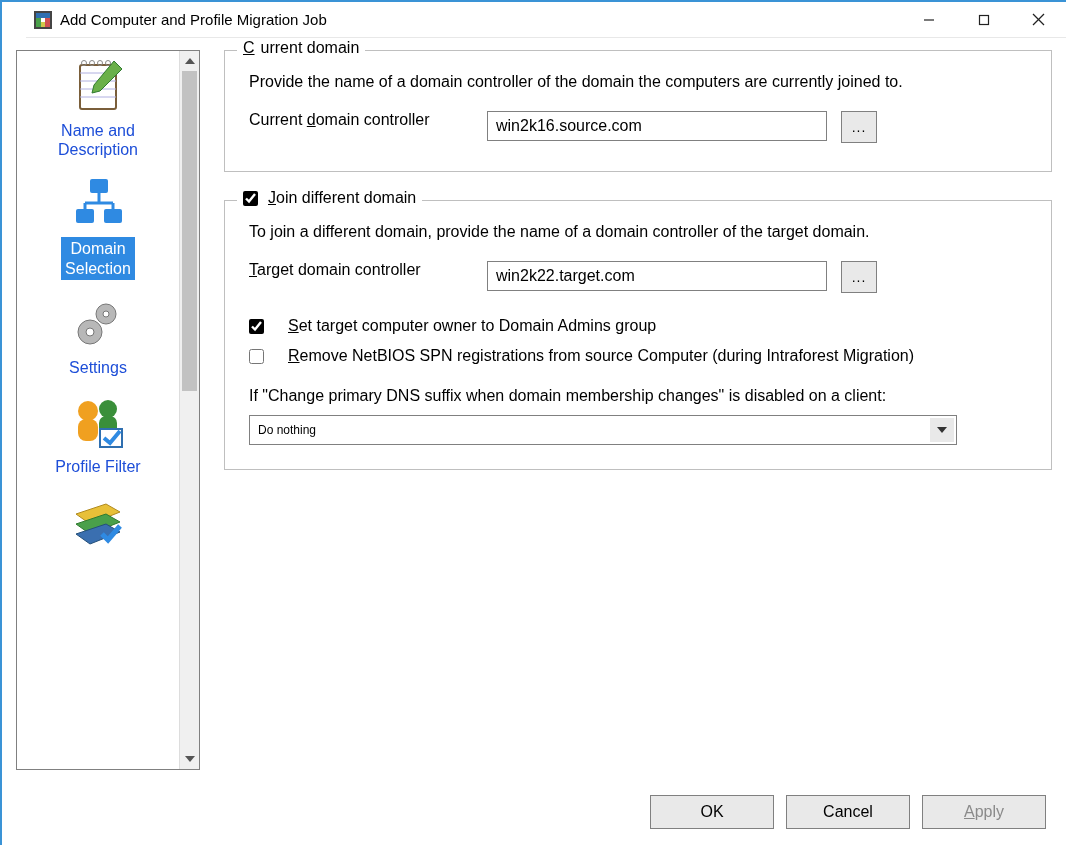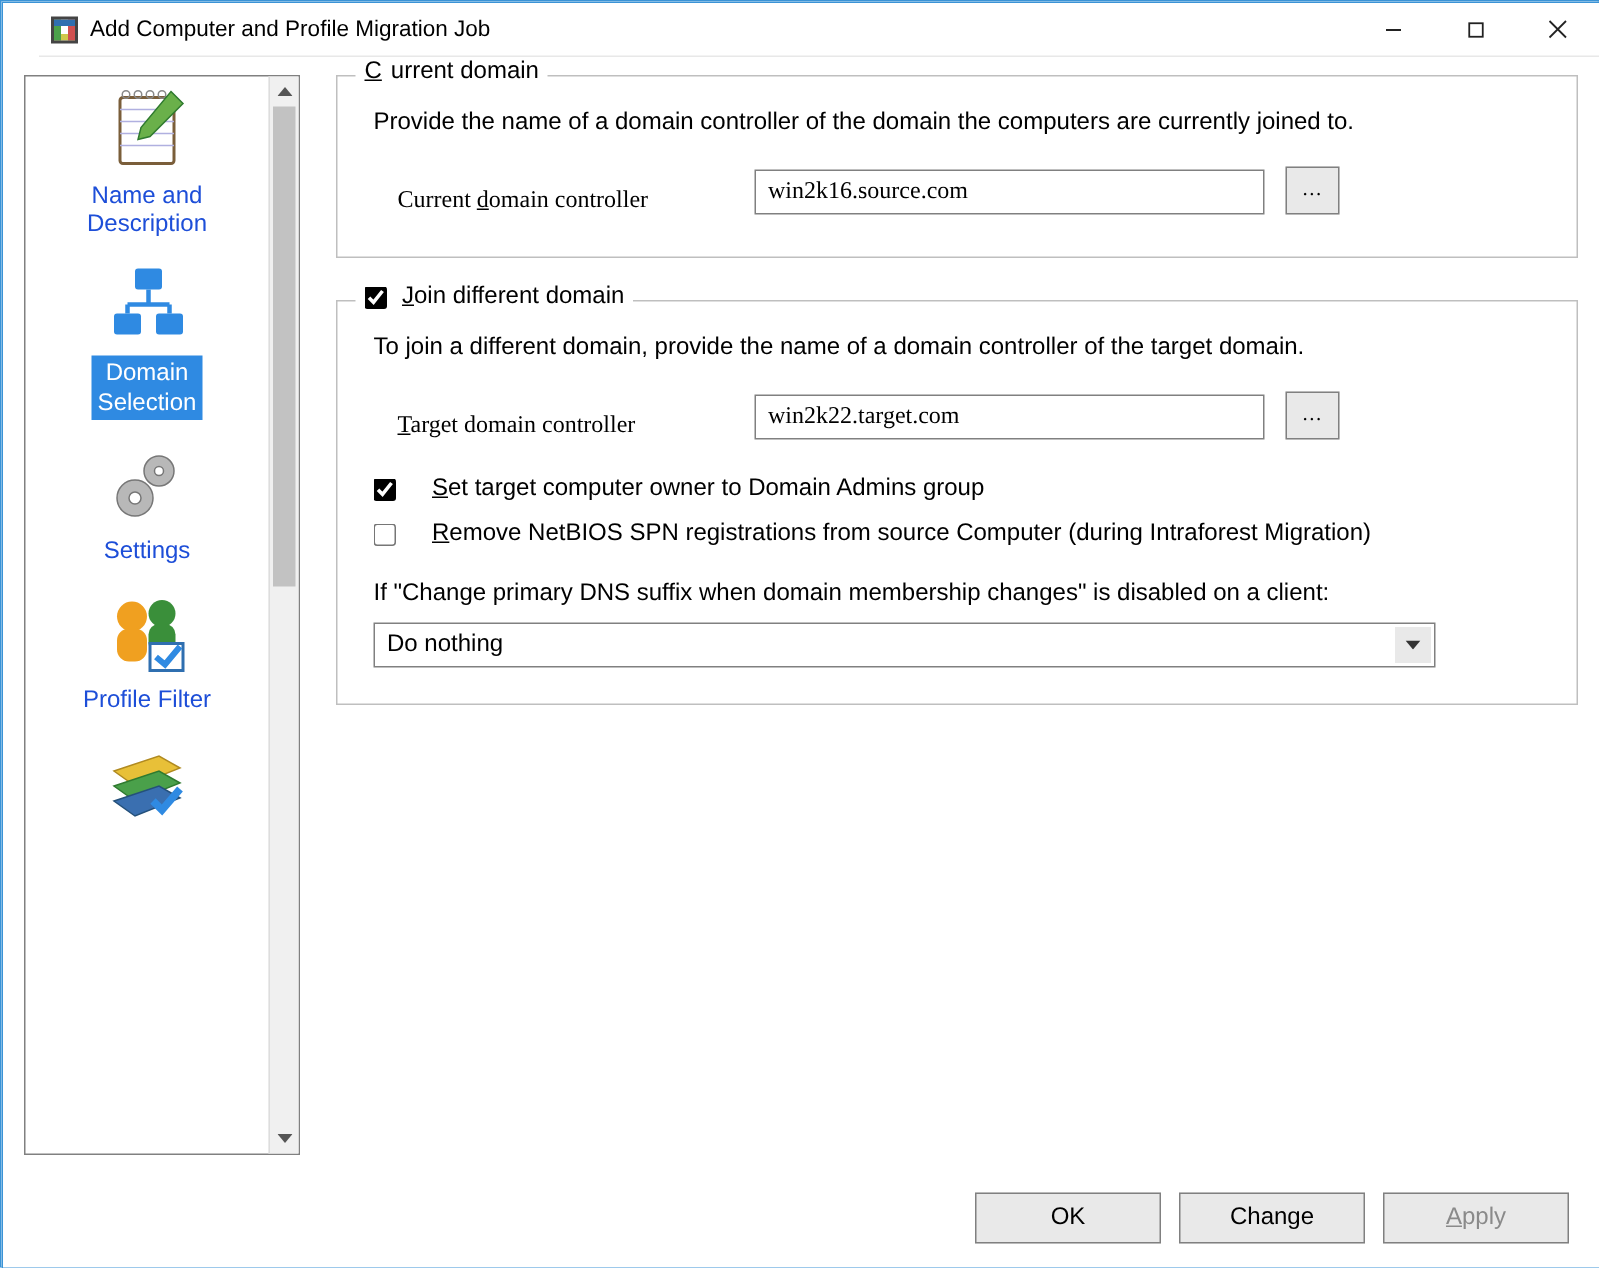--- a/index.html
+++ b/index.html
@@ -142,23 +142,22 @@
     align-items: center;
     gap: 6px;
   }
   .legend input[type=checkbox]{
     width:15px;height:15px;margin:0 4px 0 0;
     accent-color:#000;
   }
   .desc { margin: 0 0 20px 4px; }
   .row {
     display: flex;
-    align-items: flex-end;
-    margin: 4px 0 10px 20px;
-    font-family: Liberation Serif, serif;
+    align-items: flex-start;
+    margin: 4px 0 10px 4px;
   }
   .row label.field-label {
     width: 238px;
     font-size: 16px;
   }
   .text-input {
     width: 340px;
     height: 30px;
     border: 1px solid #808080;
     padding: 2px 8px;
@@ -191,21 +190,21 @@
     margin: 0 0 6px 4px;
   }
   .combo {
     width: 708px;
     height: 30px;
     border: 1px solid #808080;
     background:#fff;
     display:flex;align-items:center;
     padding: 0 8px;
     box-sizing:border-box;
-    font-size:16px;
+    font-size:12px;
     position:relative;
   }
   .combo .arrow {
     position:absolute; right:2px; top:2px;
     width:24px;height:24px;
     background:#e9e9e9;
     display:flex;align-items:center;justify-content:center;
   }
 
   
@@ -399,15 +398,15 @@
           </span>
         </div>
       </div>
     </div>
 
   </div>
 </div>
 
 <div class="footer">
   <div class="dlg-btn">OK</div>
-  <div class="dlg-btn">Change</div>
+  <div class="dlg-btn">Cancel</div>
   <div class="dlg-btn disabled"><span class="u">A</span>pply</div>
 </div>
 
 </body></html>

